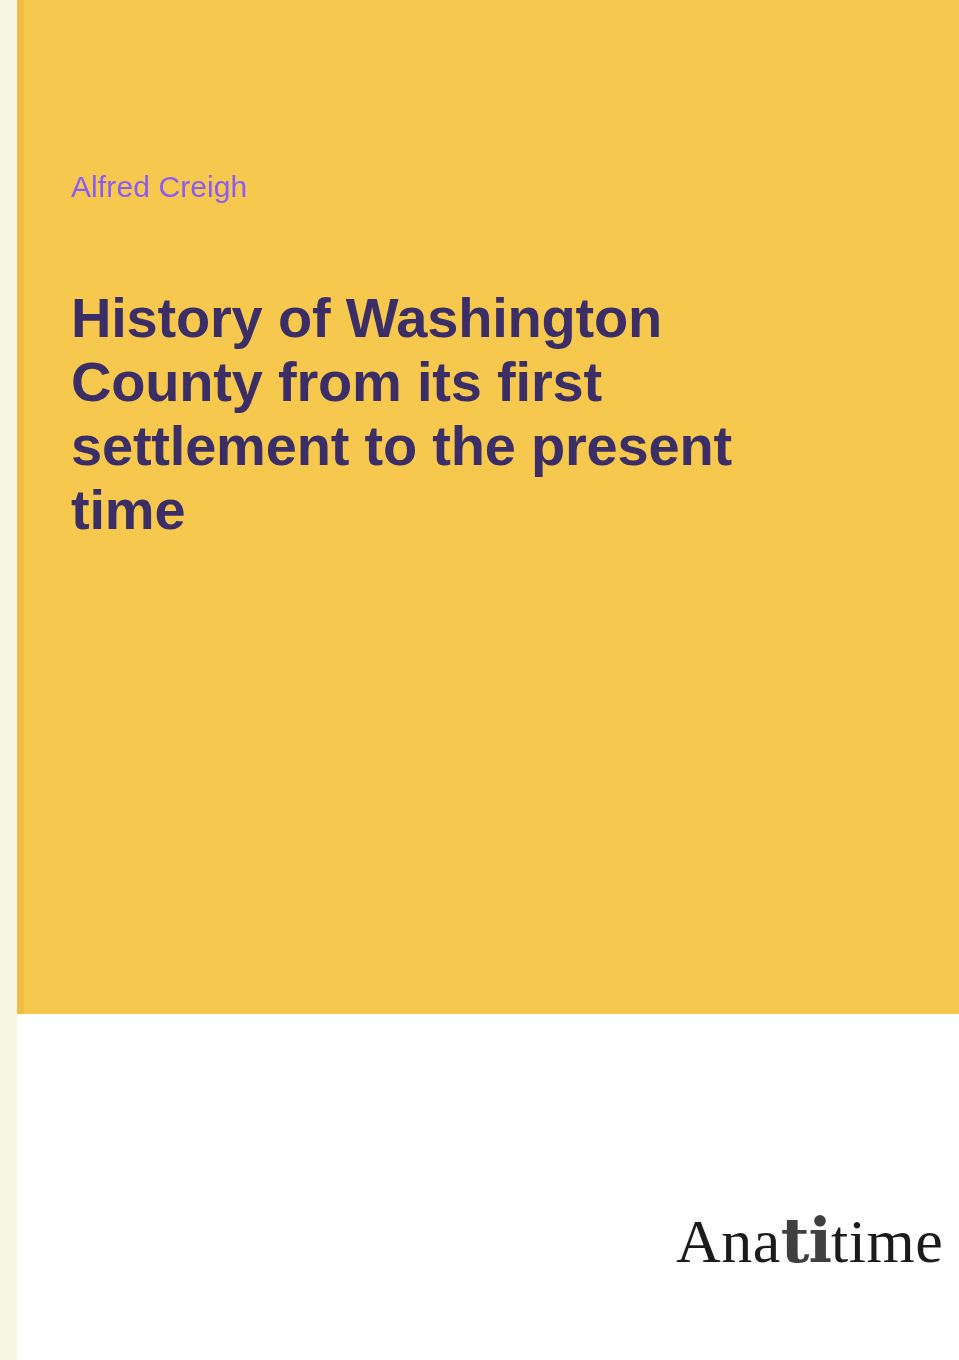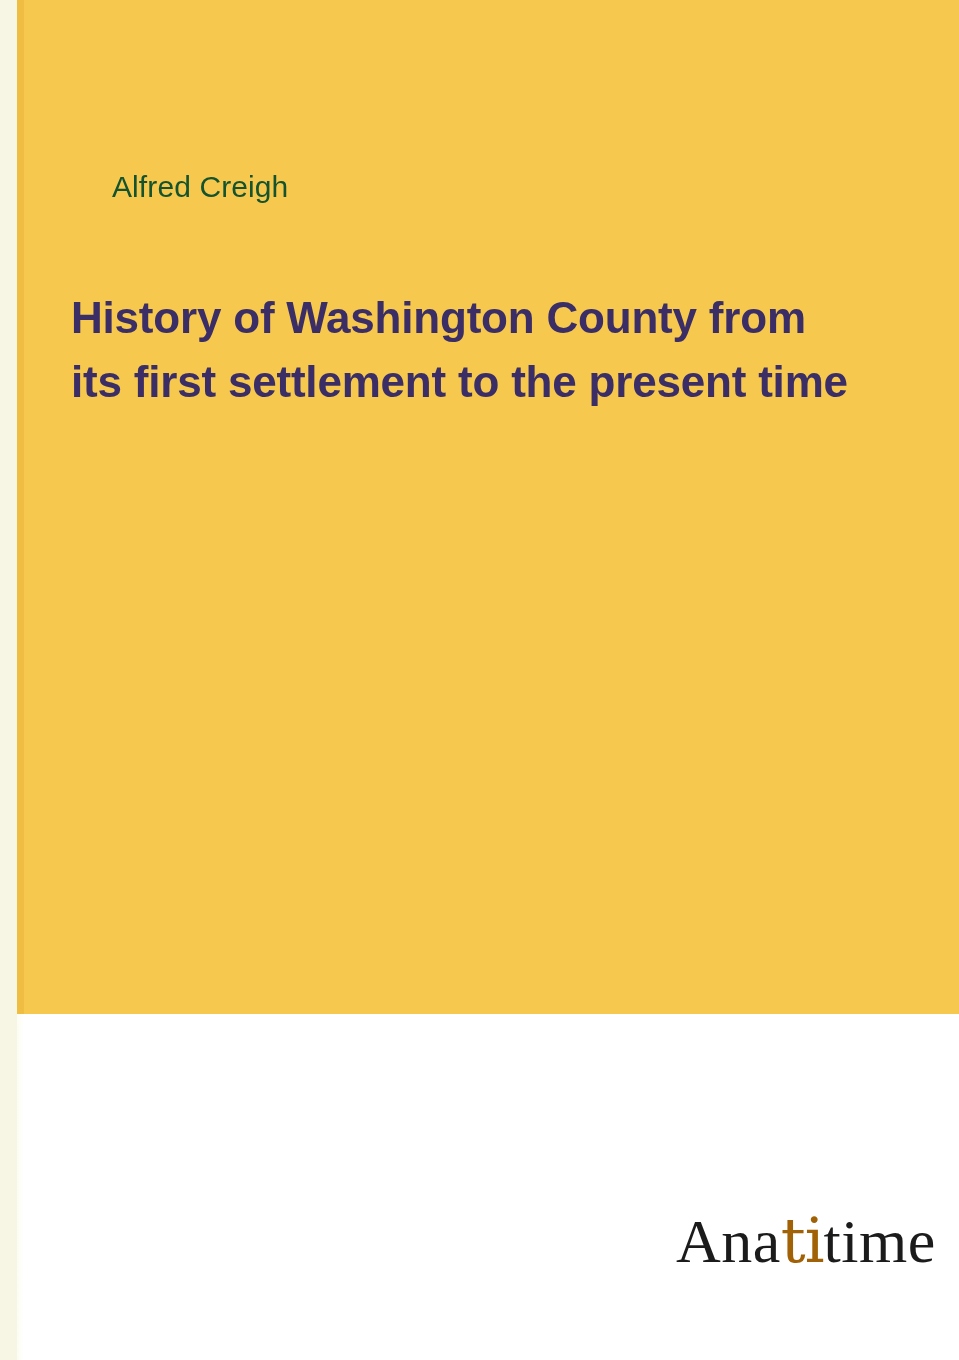--- a/index.html
+++ b/index.html
@@ -62,53 +62,52 @@
   }
 
   .author {
     position: absolute;
     left: 71px;
     top: 169px;
     font-size: 30px;
     font-weight: 400;
     line-height: 36px;
     letter-spacing: 0.1px;
-    color: #14532d;
+    color: #8b5cf6;
     white-space: nowrap;
-    margin-left: 41px;
   }
 
   .title {
     position: absolute;
     left: 71px;
     top: 286px;
     width: 790px;
-    font-size: 44px;
+    font-size: 56px;
     font-weight: 700;
     line-height: 64px;
     letter-spacing: -0.2px;
     color: #3b2e66;
   }
 
   
   .publisher-logo {
     position: absolute;
     left: 676px;
     top: 1210px;
     font-family: "Liberation Serif", serif;
     font-size: 62px;
     line-height: 62px;
     color: #1b1b1b;
     white-space: nowrap;
     letter-spacing: 0.5px;
   }
   .publisher-logo .accent {
-    color: #a16207;
+    color: #404040;
     font-family: "DejaVu Serif", serif;
-    font-weight: 400;
+    font-weight: 700;
     letter-spacing: -1px;
   }
 </style>
 </head>
 <body>
 
 <div class="cover">
 
   <div class="edge-strip"></div>
 

